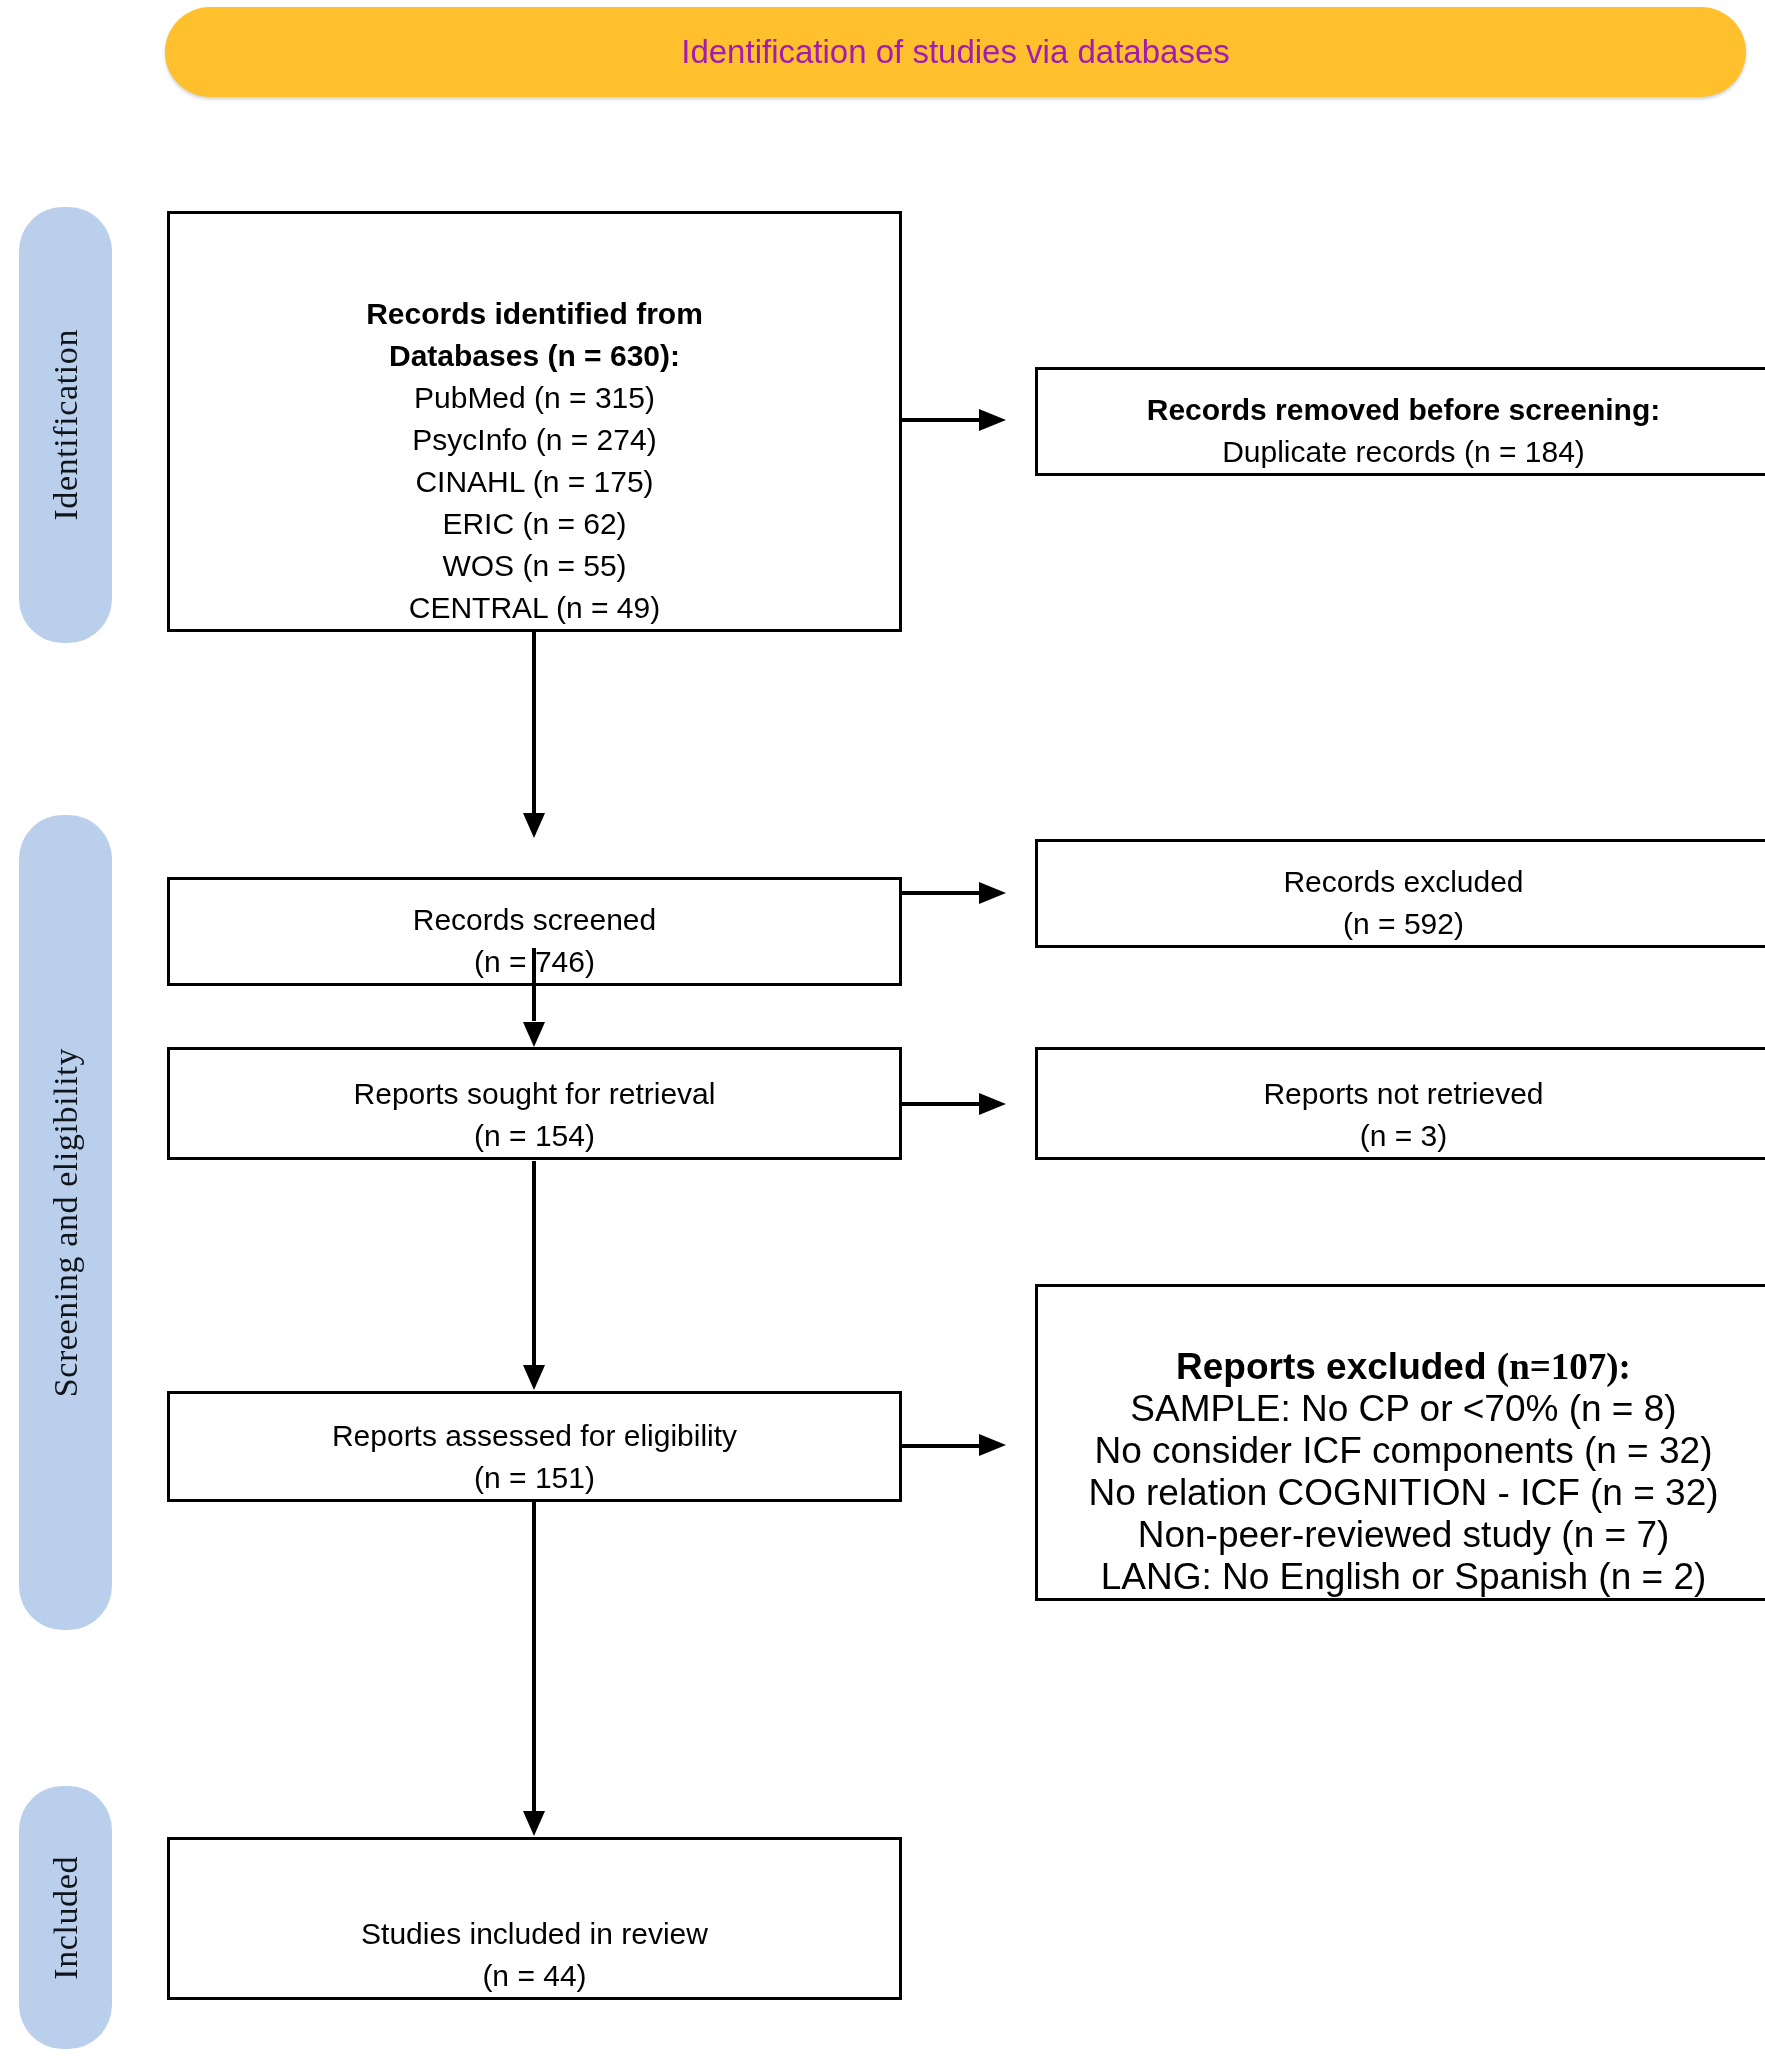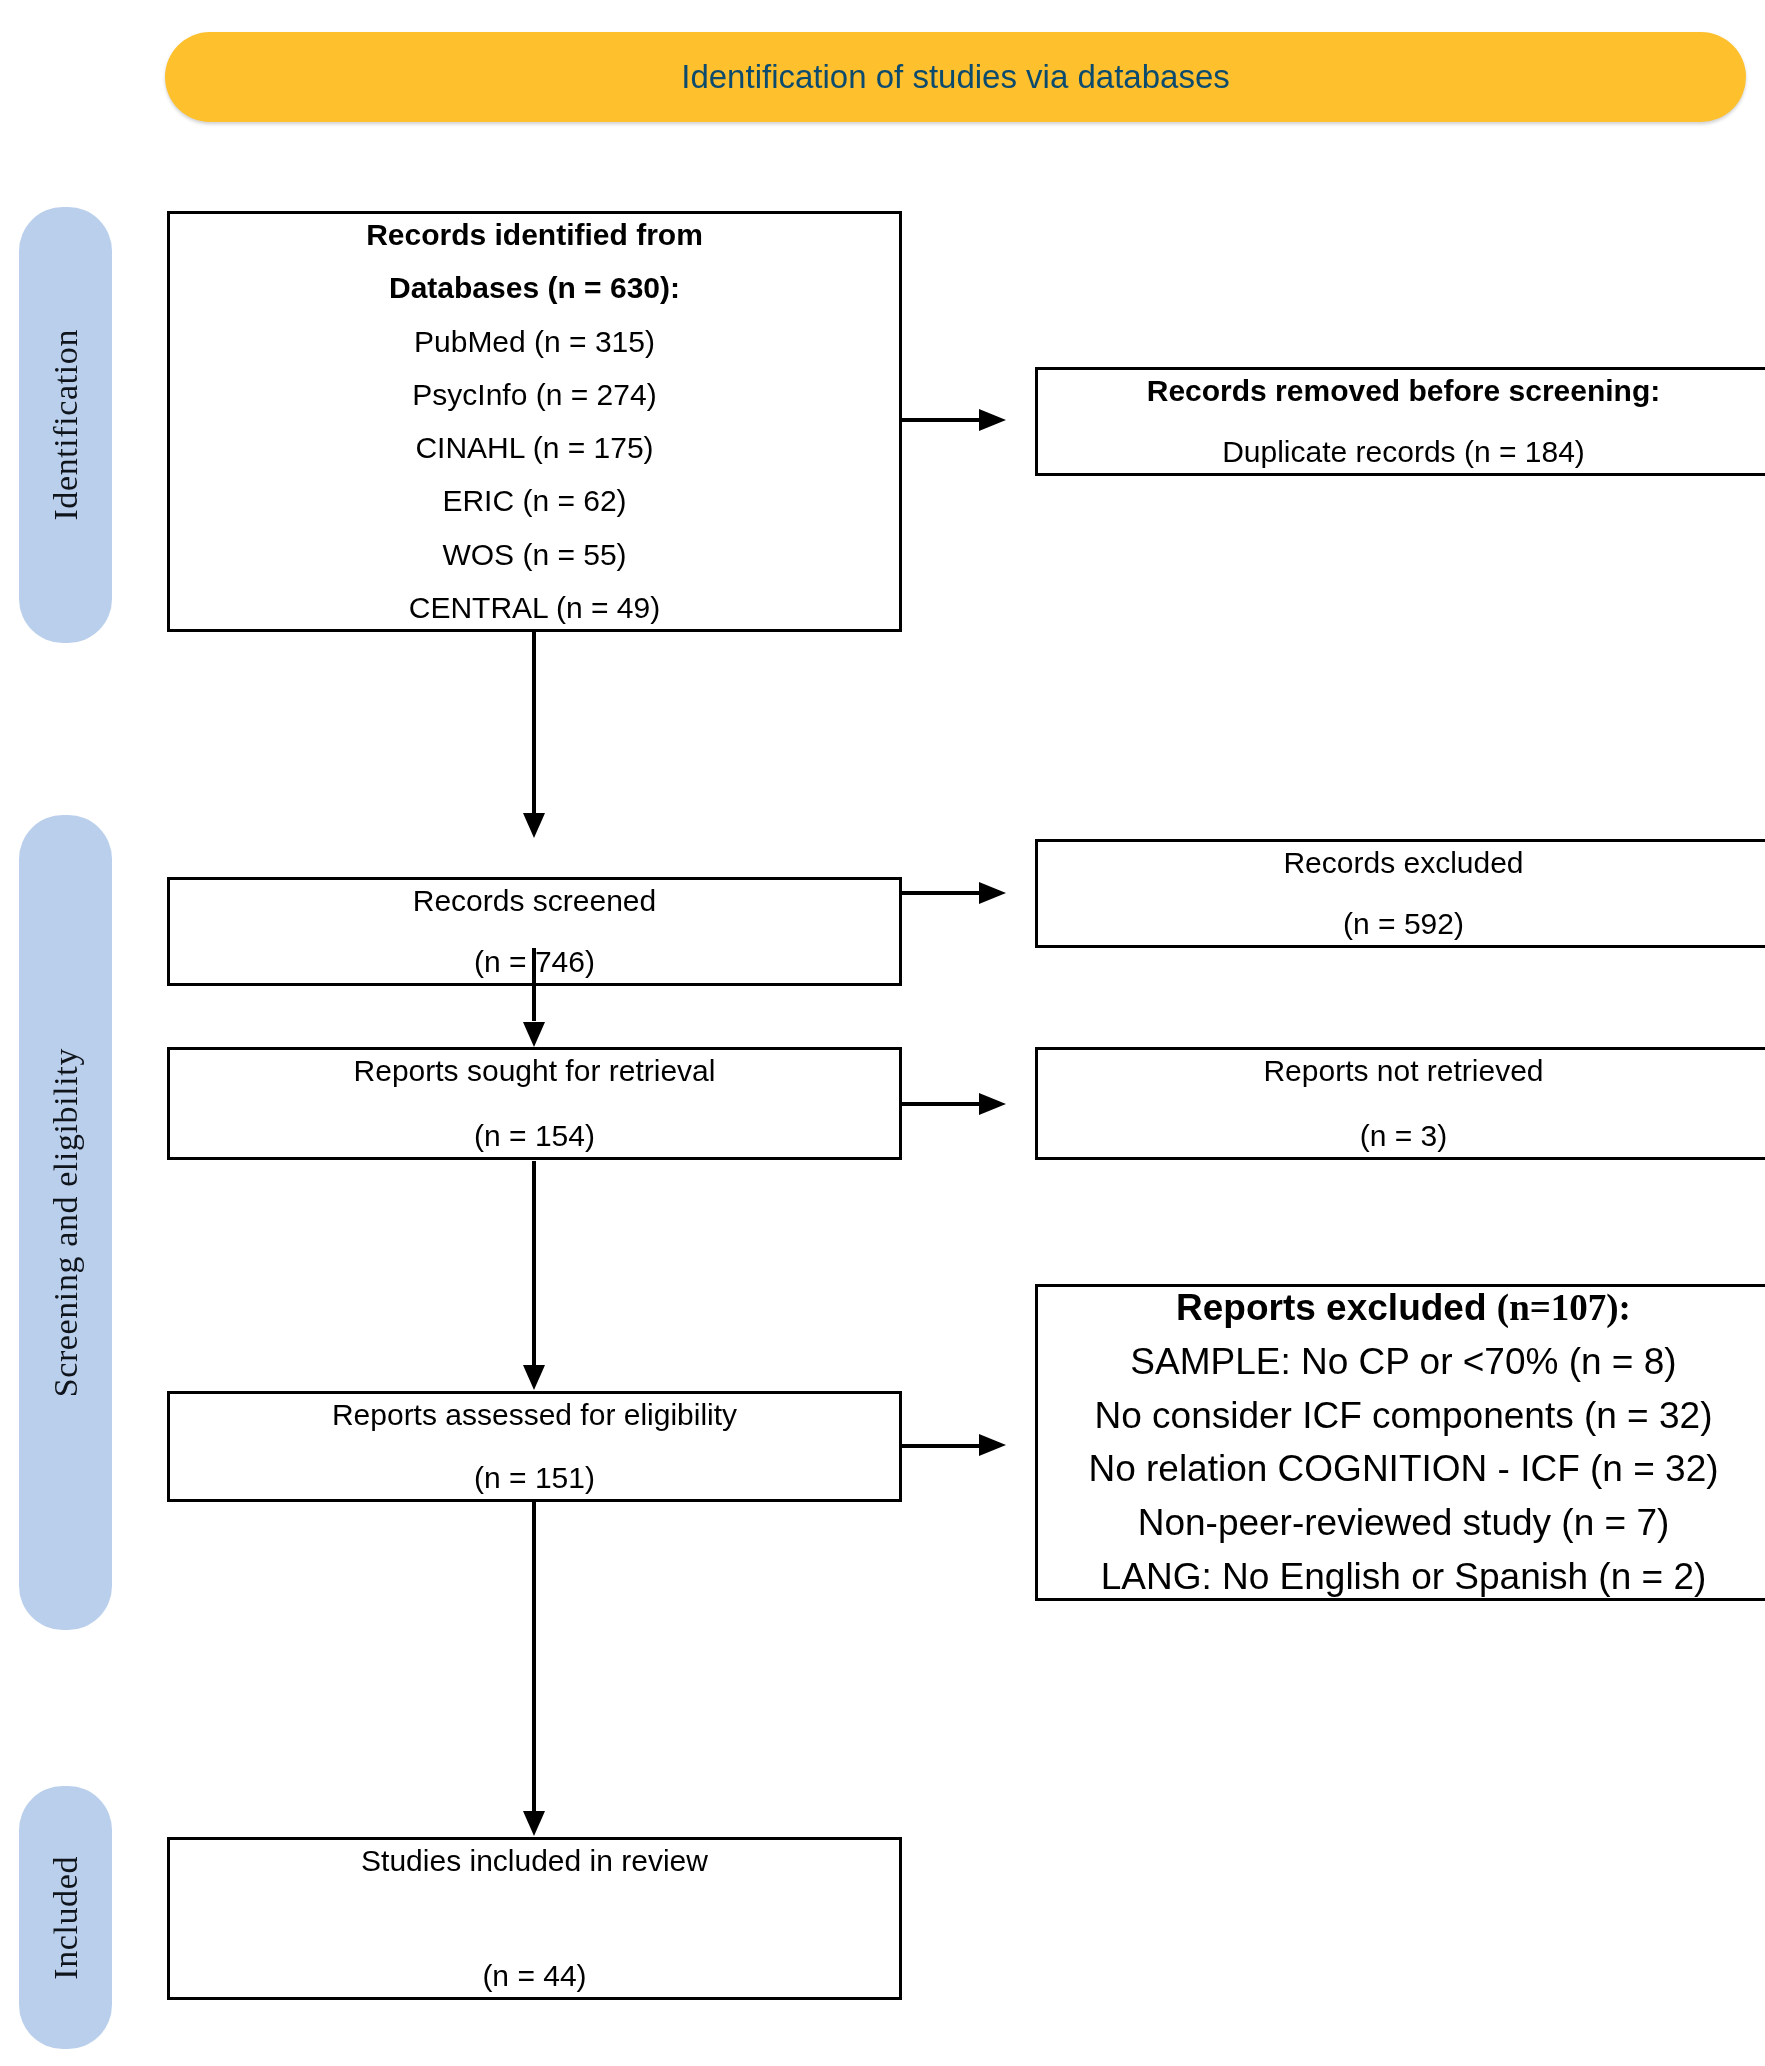--- a/index.html
+++ b/index.html
@@ -4,42 +4,42 @@
 <style>
   html,body{margin:0;padding:0;background:#ffffff;}
   #canvas{
     position:relative;
     width:1766px;height:2066px;
     background:#ffffff;
     font-family:"Liberation Sans", sans-serif;
     color:#000;
   }
   .banner{
-    position:absolute;left:165px;top:32px;width:1581px;height:90px;
+    position:absolute;left:165px;top:7px;width:1581px;height:90px;
     background:var(--banner-bg,#fec02d);
     border-radius:45px;
     display:flex;align-items:center;justify-content:center;
-    font-size:33px;font-weight:500;color:#0c4a6e;
+    font-size:33px;font-weight:500;color:#a21caf;
     box-shadow:0 2.3px 3.5px rgba(0,0,0,0.18);
   }
   .pill{
     position:absolute;left:19px;width:93px;
     background:var(--sidebar-bg,#bacfec);
     border-radius:44px;
     display:flex;align-items:center;justify-content:center;
   }
   .pill span{
     writing-mode:vertical-rl;transform:rotate(180deg);
     font-family:"Liberation Serif", serif;
     font-size:34px;color:#10151c;letter-spacing:0.6px;white-space:nowrap;
   }
   .box{
     position:absolute;box-sizing:border-box;
     border:3.5px solid #000;background:#fff;
-    display:flex;flex-direction:column;align-items:center;justify-content:space-between;
+    display:flex;flex-direction:column;align-items:center;justify-content:flex-end;
     text-align:center;
   }
   .box .line{font-size:30px;line-height:42px;white-space:nowrap;}
   .box .bold{font-weight:bold;}
   .box-main{left:167px;width:735px;}
   .box-right{left:1005px;width:737px;margin-left:30px;}
   .excl .line{font-size:37px;line-height:42px;}
   .serif{font-family:"Liberation Serif", serif;}
   .shaft-v{position:absolute;width:4.1px;background:#000;}
   .shaft-h{position:absolute;height:4.1px;background:#000;}

